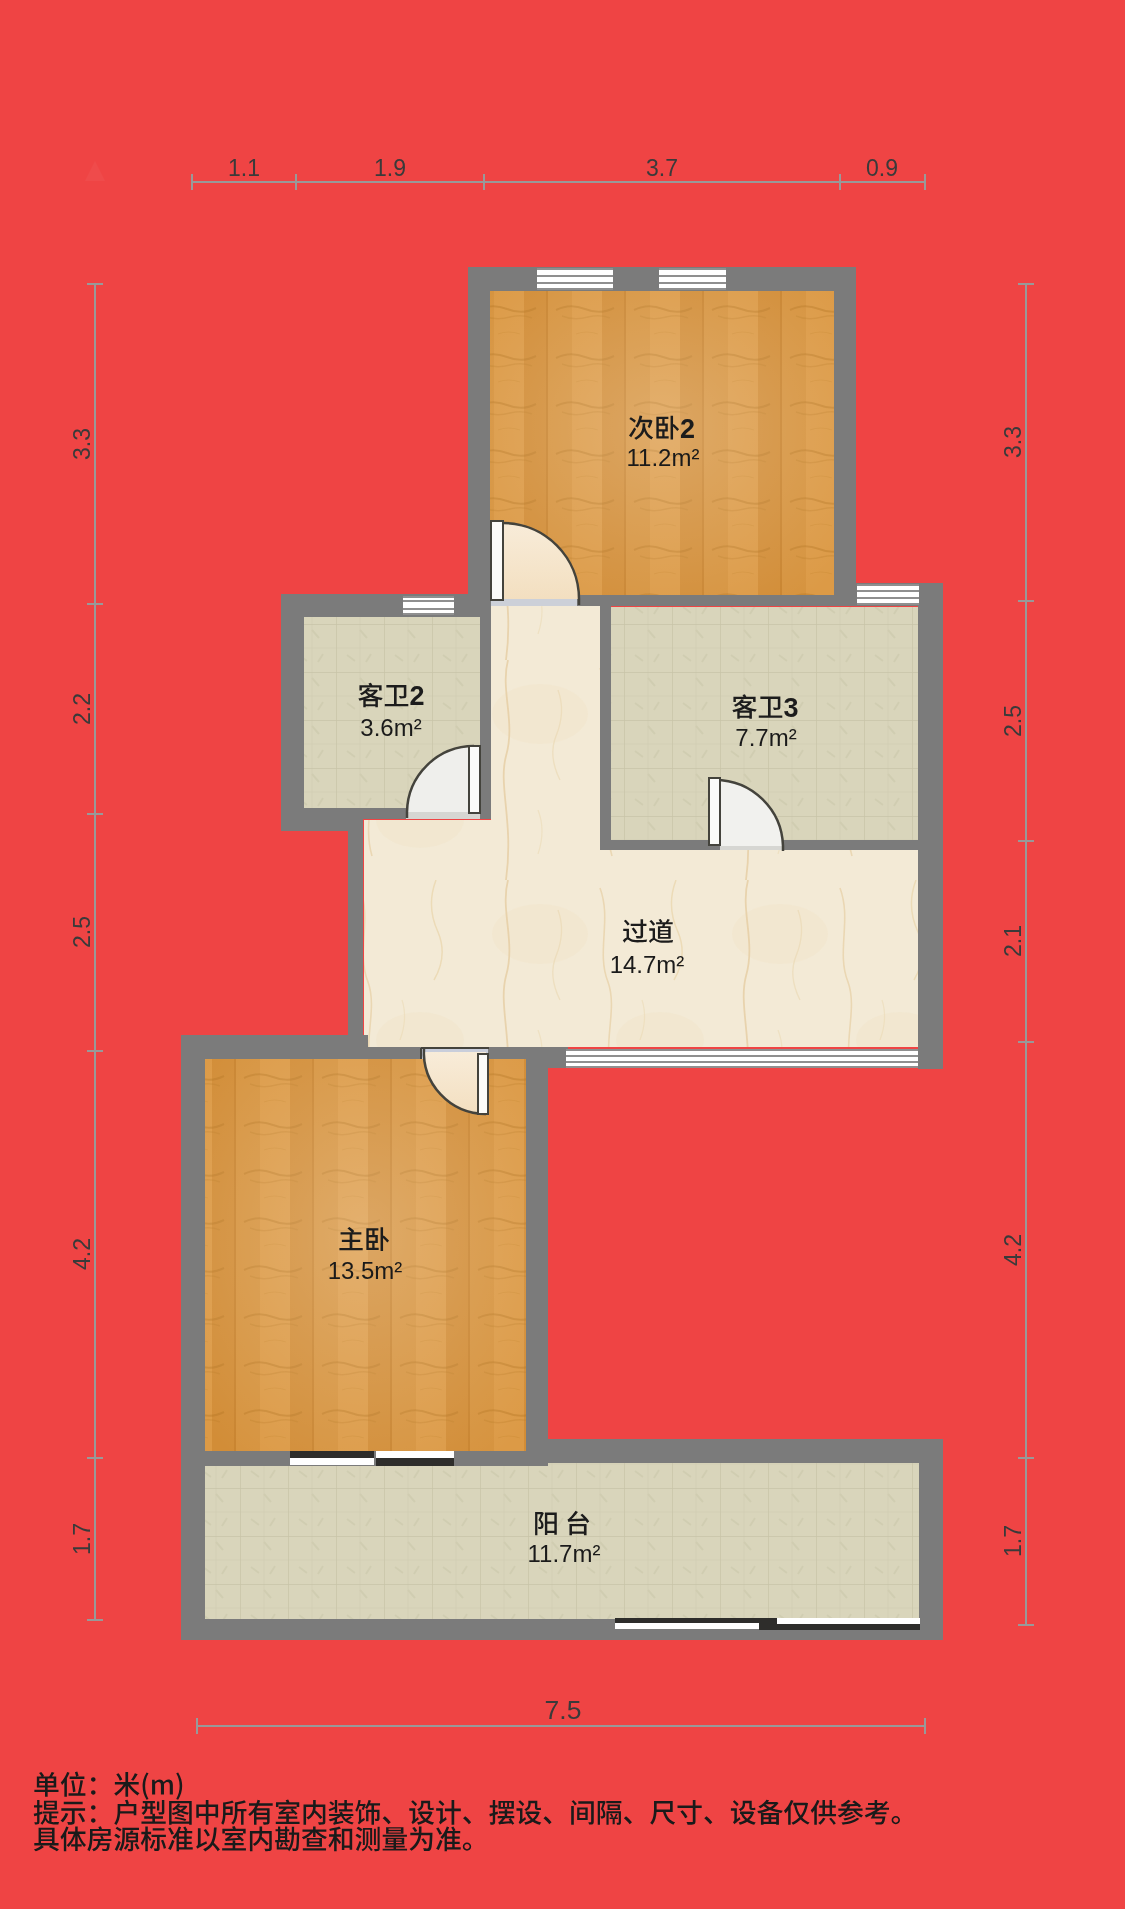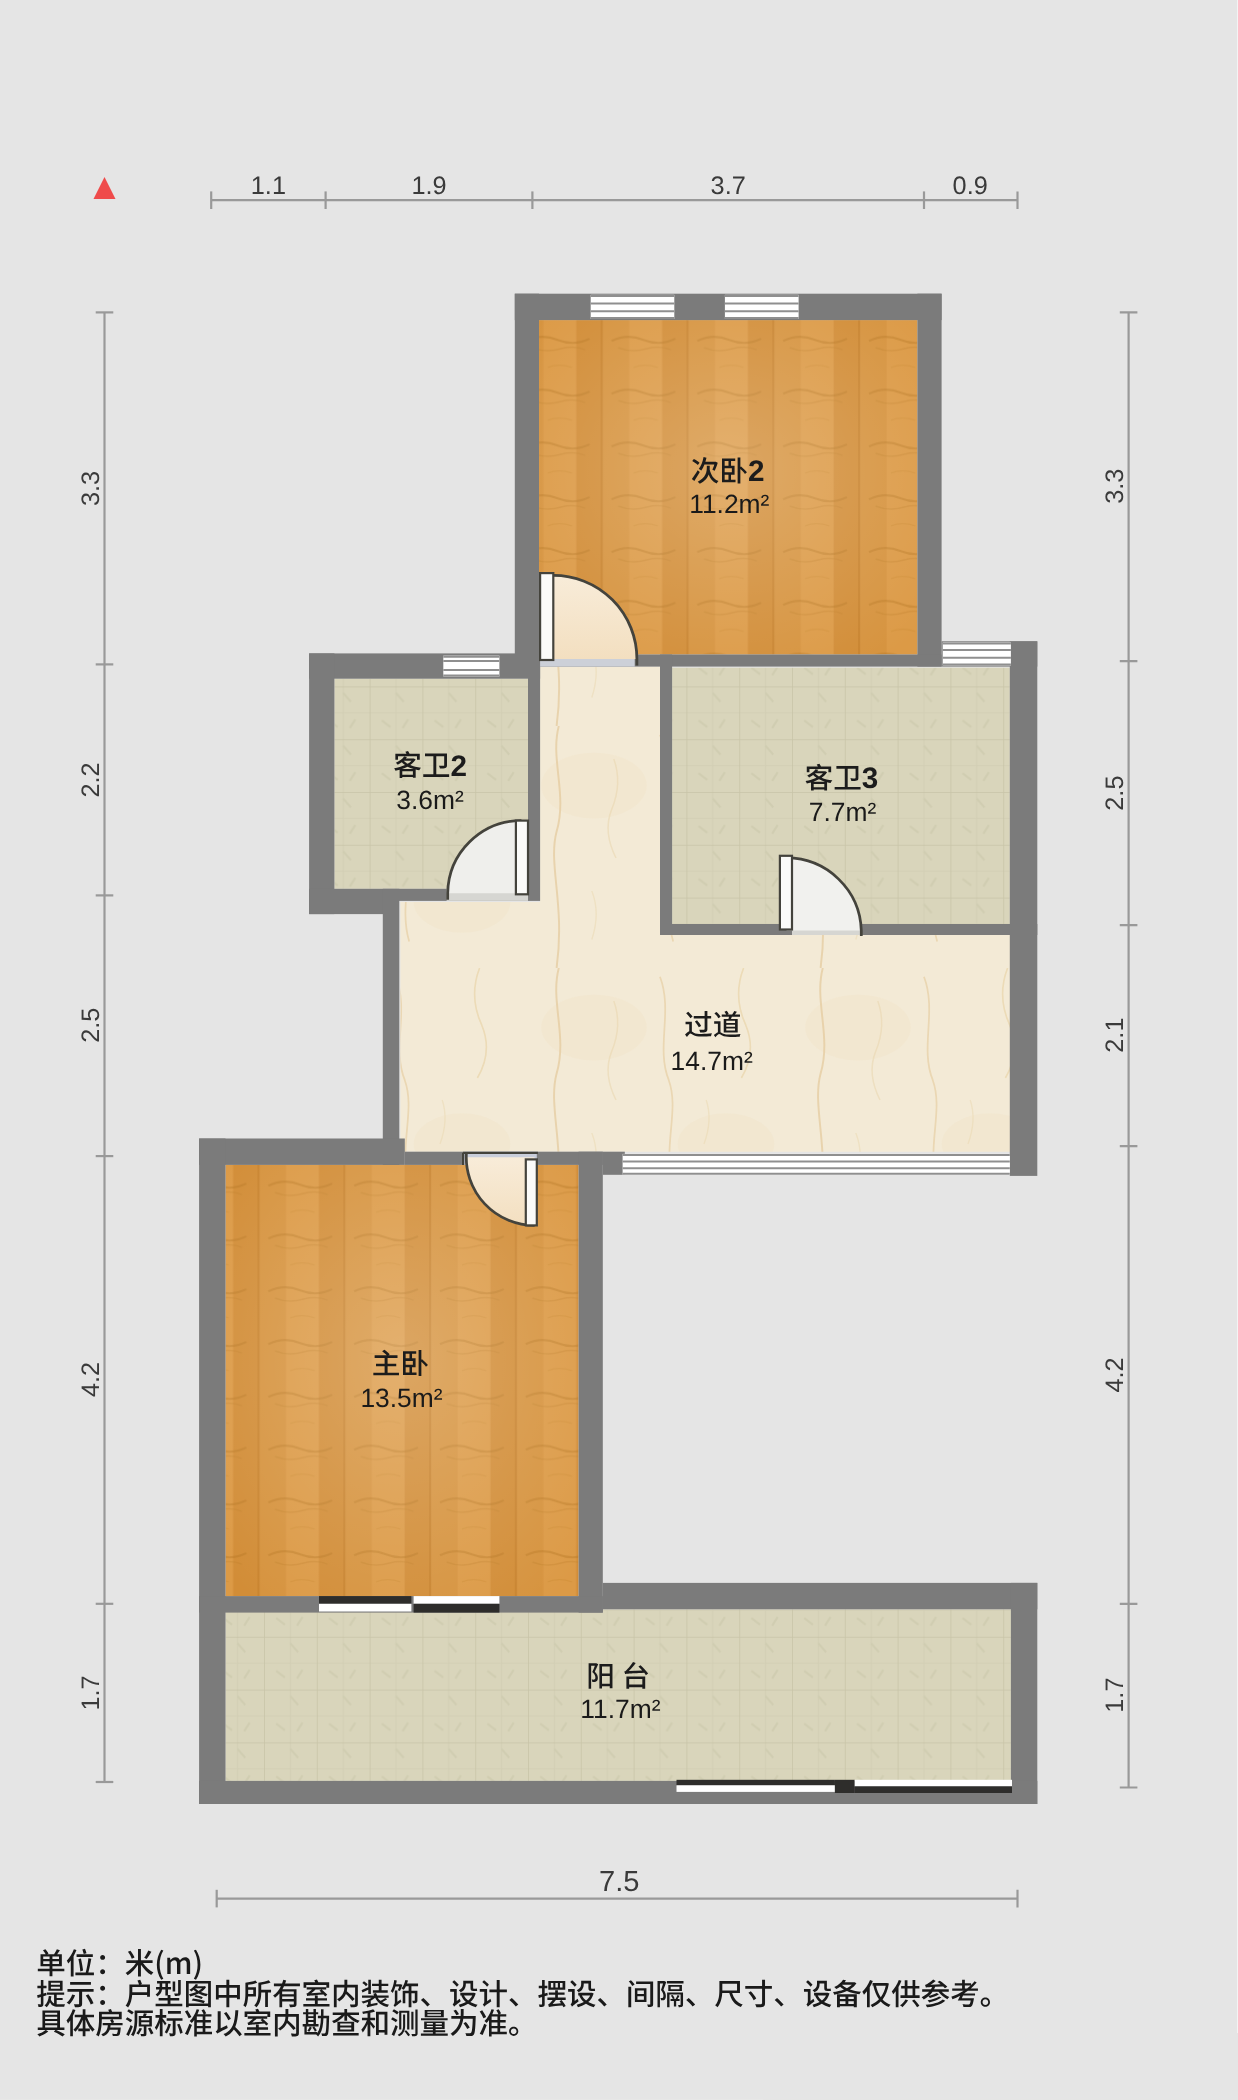--- a/index.html
+++ b/index.html
@@ -1,12 +1,12 @@
 <!DOCTYPE html>
-<html><head><meta charset="utf-8"><style>html,body{margin:0;padding:0;background:#fff;}.page{position:relative;width:1125px;height:1909px;background:#e5e5e5;overflow:hidden;}</style></head><body>
+<html><head><meta charset="utf-8"><style>html,body{margin:0;padding:0;background:#fff;}.page{position:relative;width:1125px;height:1909px;background:#ef4444;overflow:hidden;}</style></head><body>
 <div class="page">
 <svg width="1125" height="1909" viewBox="0 0 1125 1909" xmlns="http://www.w3.org/2000/svg">
 <defs>
 <pattern id="wood" width="78" height="48" patternUnits="userSpaceOnUse">
   <rect width="78" height="48" fill="#d6933e"></rect>
   <rect x="26" width="30" height="48" fill="#dc9a46"></rect>
   <rect x="56" width="22" height="48" fill="#d28d37"></rect>
   <rect x="0" width="2" height="48" fill="#c5812c" opacity="0.8"></rect>
   <path d="M10 22 q14 -7 29 -1 q15 6 29 -1" stroke="#b2741f" stroke-width="2" fill="none" opacity="0.38"></path>
   <path d="M16 28 q12 5 26 1 q12 -3 22 1" stroke="#ba7c24" stroke-width="1.4" fill="none" opacity="0.3"></path>

